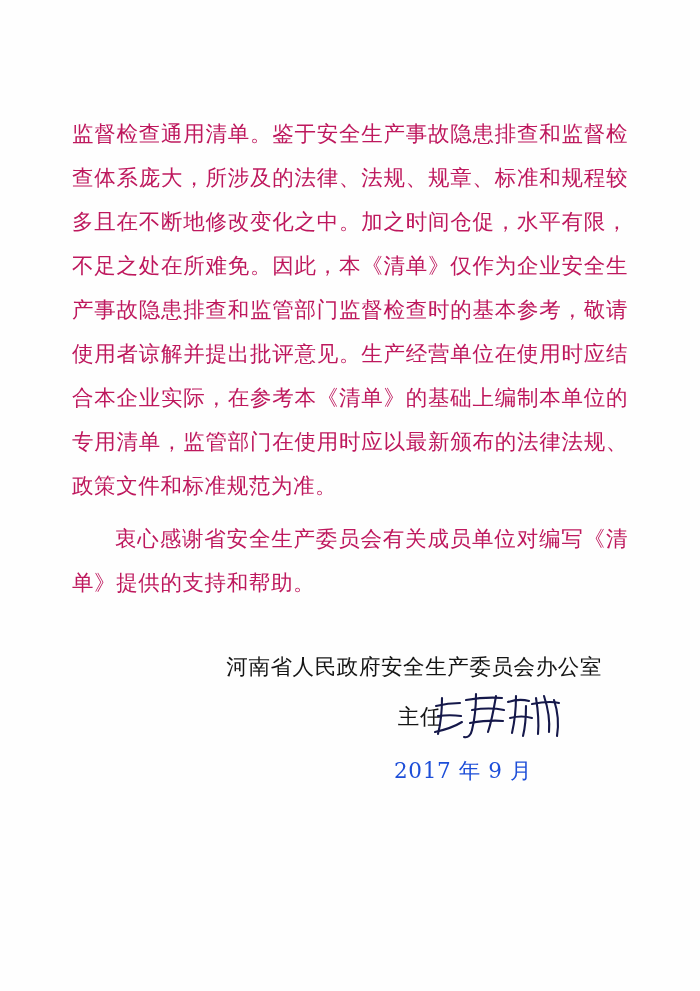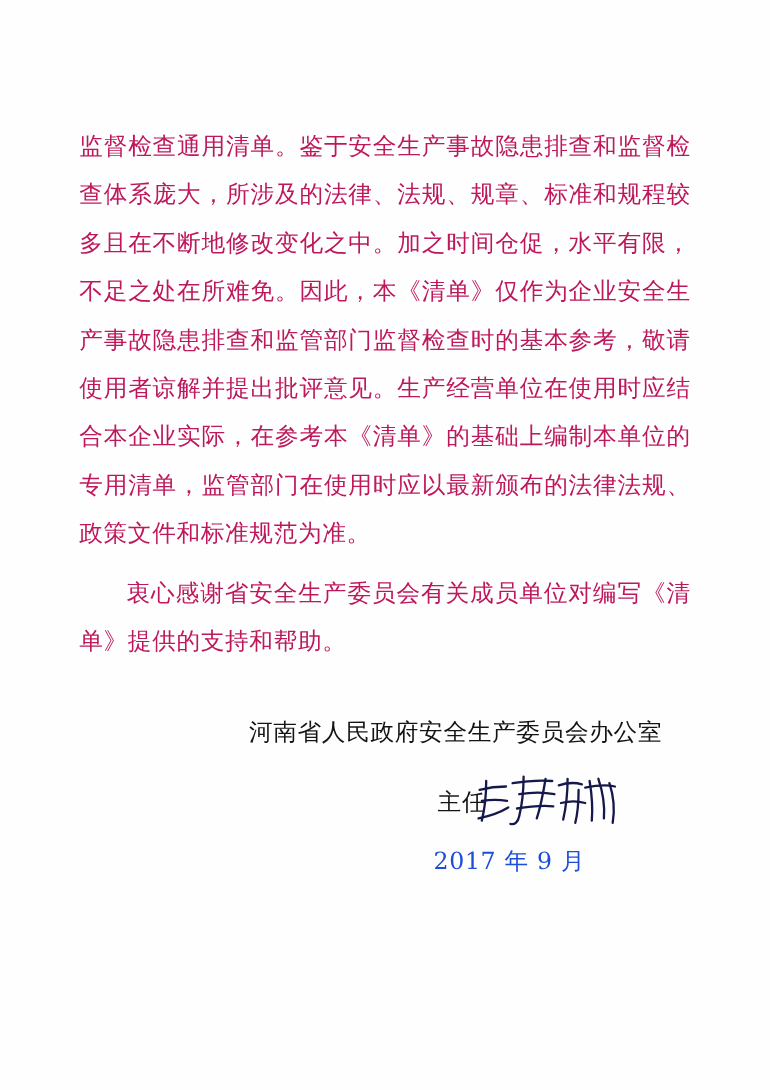--- a/index.html
+++ b/index.html
@@ -31,40 +31,41 @@
     line-height: 44px;
     letter-spacing: 0.6px;
     text-align: justify;
     text-justify: inter-ideograph;
     margin: 0;
     color: #be185d;
   }
   .para.indent {
     text-indent: 2em;
     margin-top: 10px;
+    font-family: Liberation Mono, monospace;
   }
   .signature-block {
     position: absolute;
     left: 64px;
     top: 648px;
     width: 556px;
     text-align: right;
   }
   .sig-org {
     font-size: 21.5px;
     line-height: 38px;
     letter-spacing: 0.6px;
     padding-right: 18px;
     color: #141414;
   }
   .sig-line {
     position: relative;
     height: 52px;
     padding-right: 100px;
-    margin-top: 22px;
+    margin-top: 10px;
     text-decoration: underline;
   }
   .sig-label {
     font-size: 21.5px;
     letter-spacing: 0.6px;
     color: #141414;
     position: absolute;
     right: 178px;
     top: 6px;
   }

